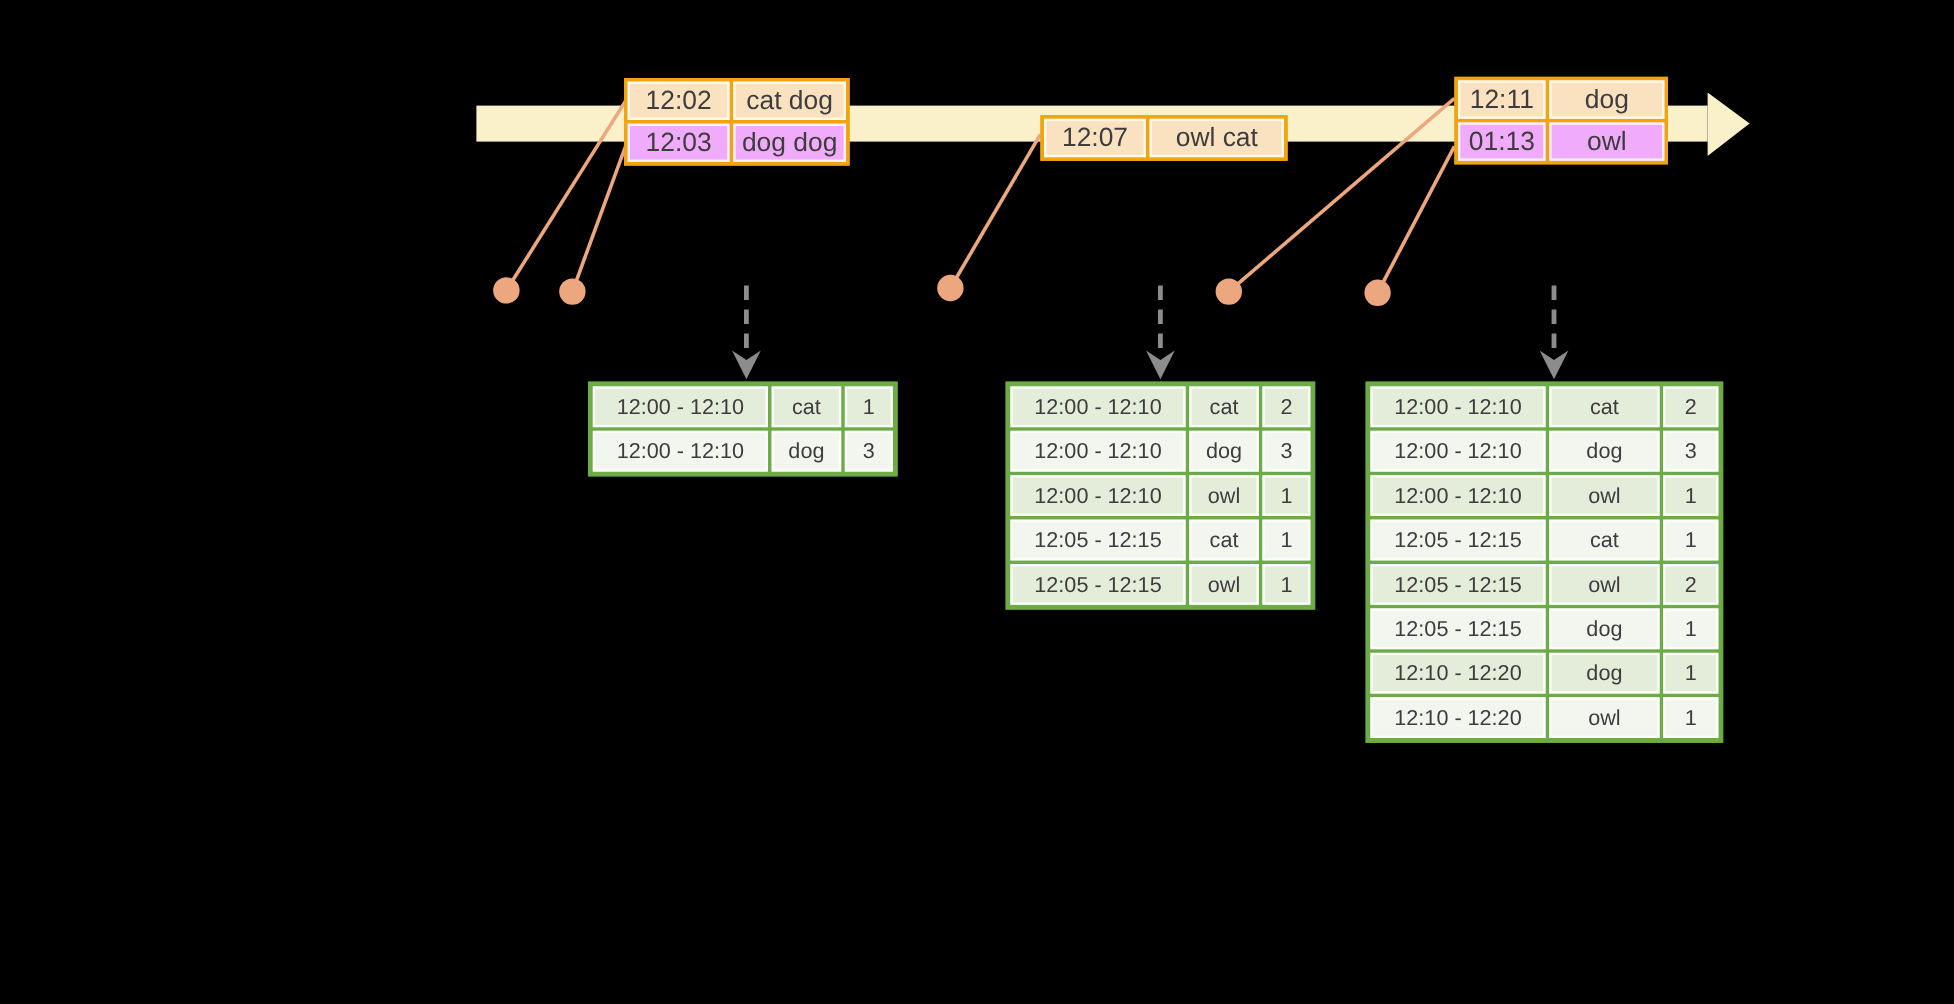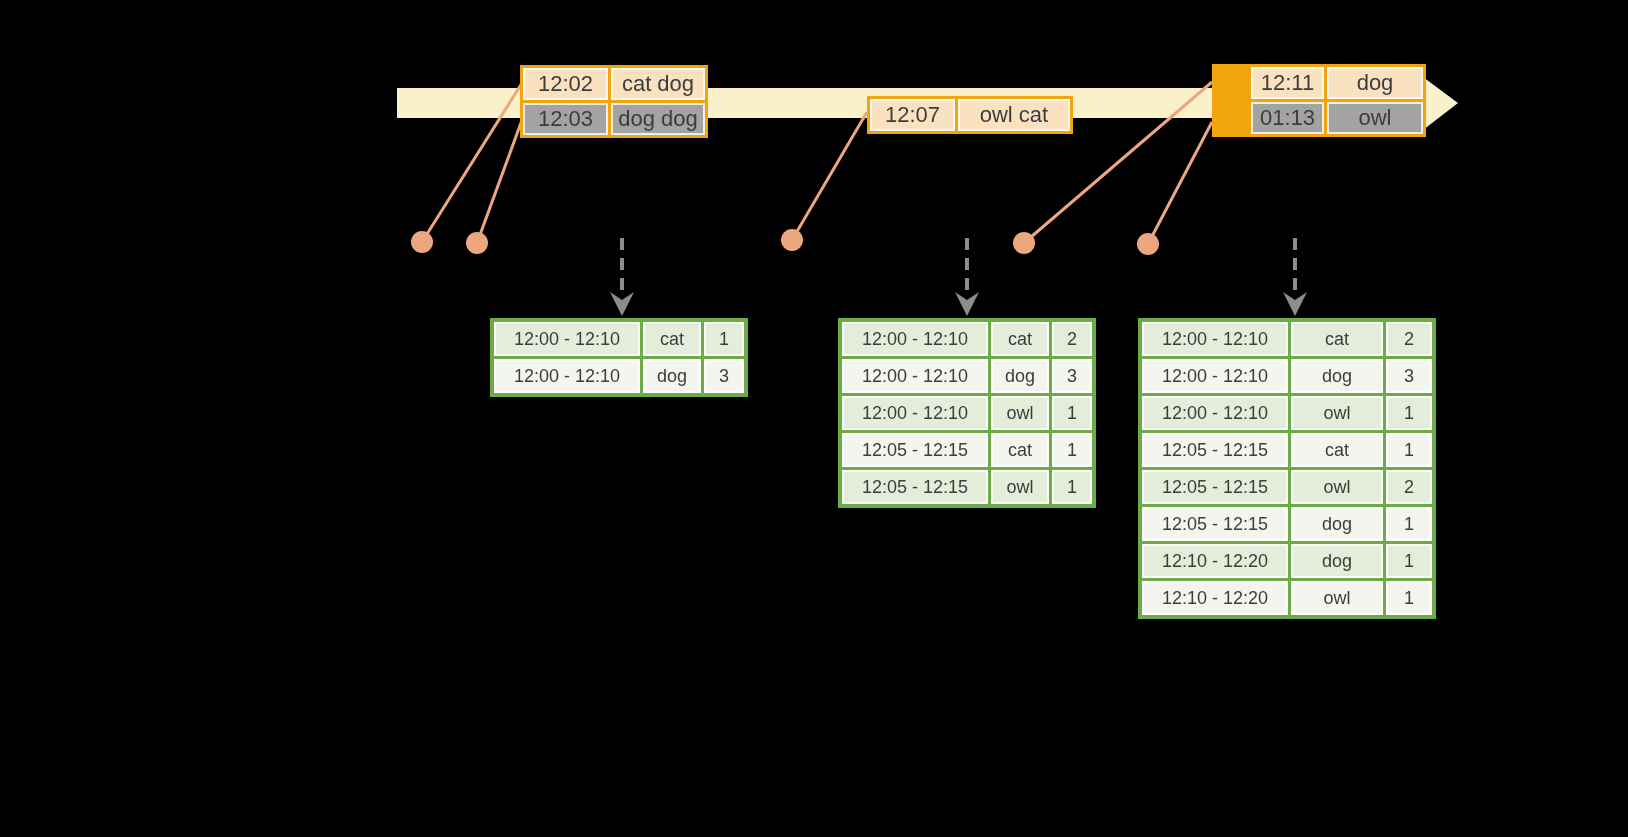--- a/index.html
+++ b/index.html
@@ -12,24 +12,24 @@
   
   .etable {
     position:absolute; display:grid; gap:3px;
     background:#F0A50E; border:3px solid #F0A50E; z-index:2;
   }
   .etable .cell {
     display:flex; align-items:center; justify-content:center;
     font-size:22px; line-height:1; border:2px solid rgba(255,252,244,0.85);
   }
   .e-dark  { background:#FAE2C1; }
-  .e-light { background:#a3a3a3; }
+  .e-light { background:#f0abfc; }
   #etable1 { left:520px; top:65px;  grid-template-columns:85px 94px;  grid-auto-rows:32px; }
   #etable2 { left:867px; top:96px;  grid-template-columns:85px 112px; grid-auto-rows:32px; }
-  #etable3 { left:1212px; top:64px; grid-template-columns:73px 96px;  grid-auto-rows:32px;padding-left:36px; }
+  #etable3 { left:1212px; top:64px; grid-template-columns:73px 96px;  grid-auto-rows:32px; }
 
   
   .rtable {
     position:absolute; display:grid; gap:3px;
     background:#6CAB47; border:4px solid #6CAB47; z-index:2;
   }
   .rtable .cell {
     display:flex; align-items:center; justify-content:center;
     font-size:18px; line-height:1; border:2px solid rgba(255,255,255,0.8);
   }

